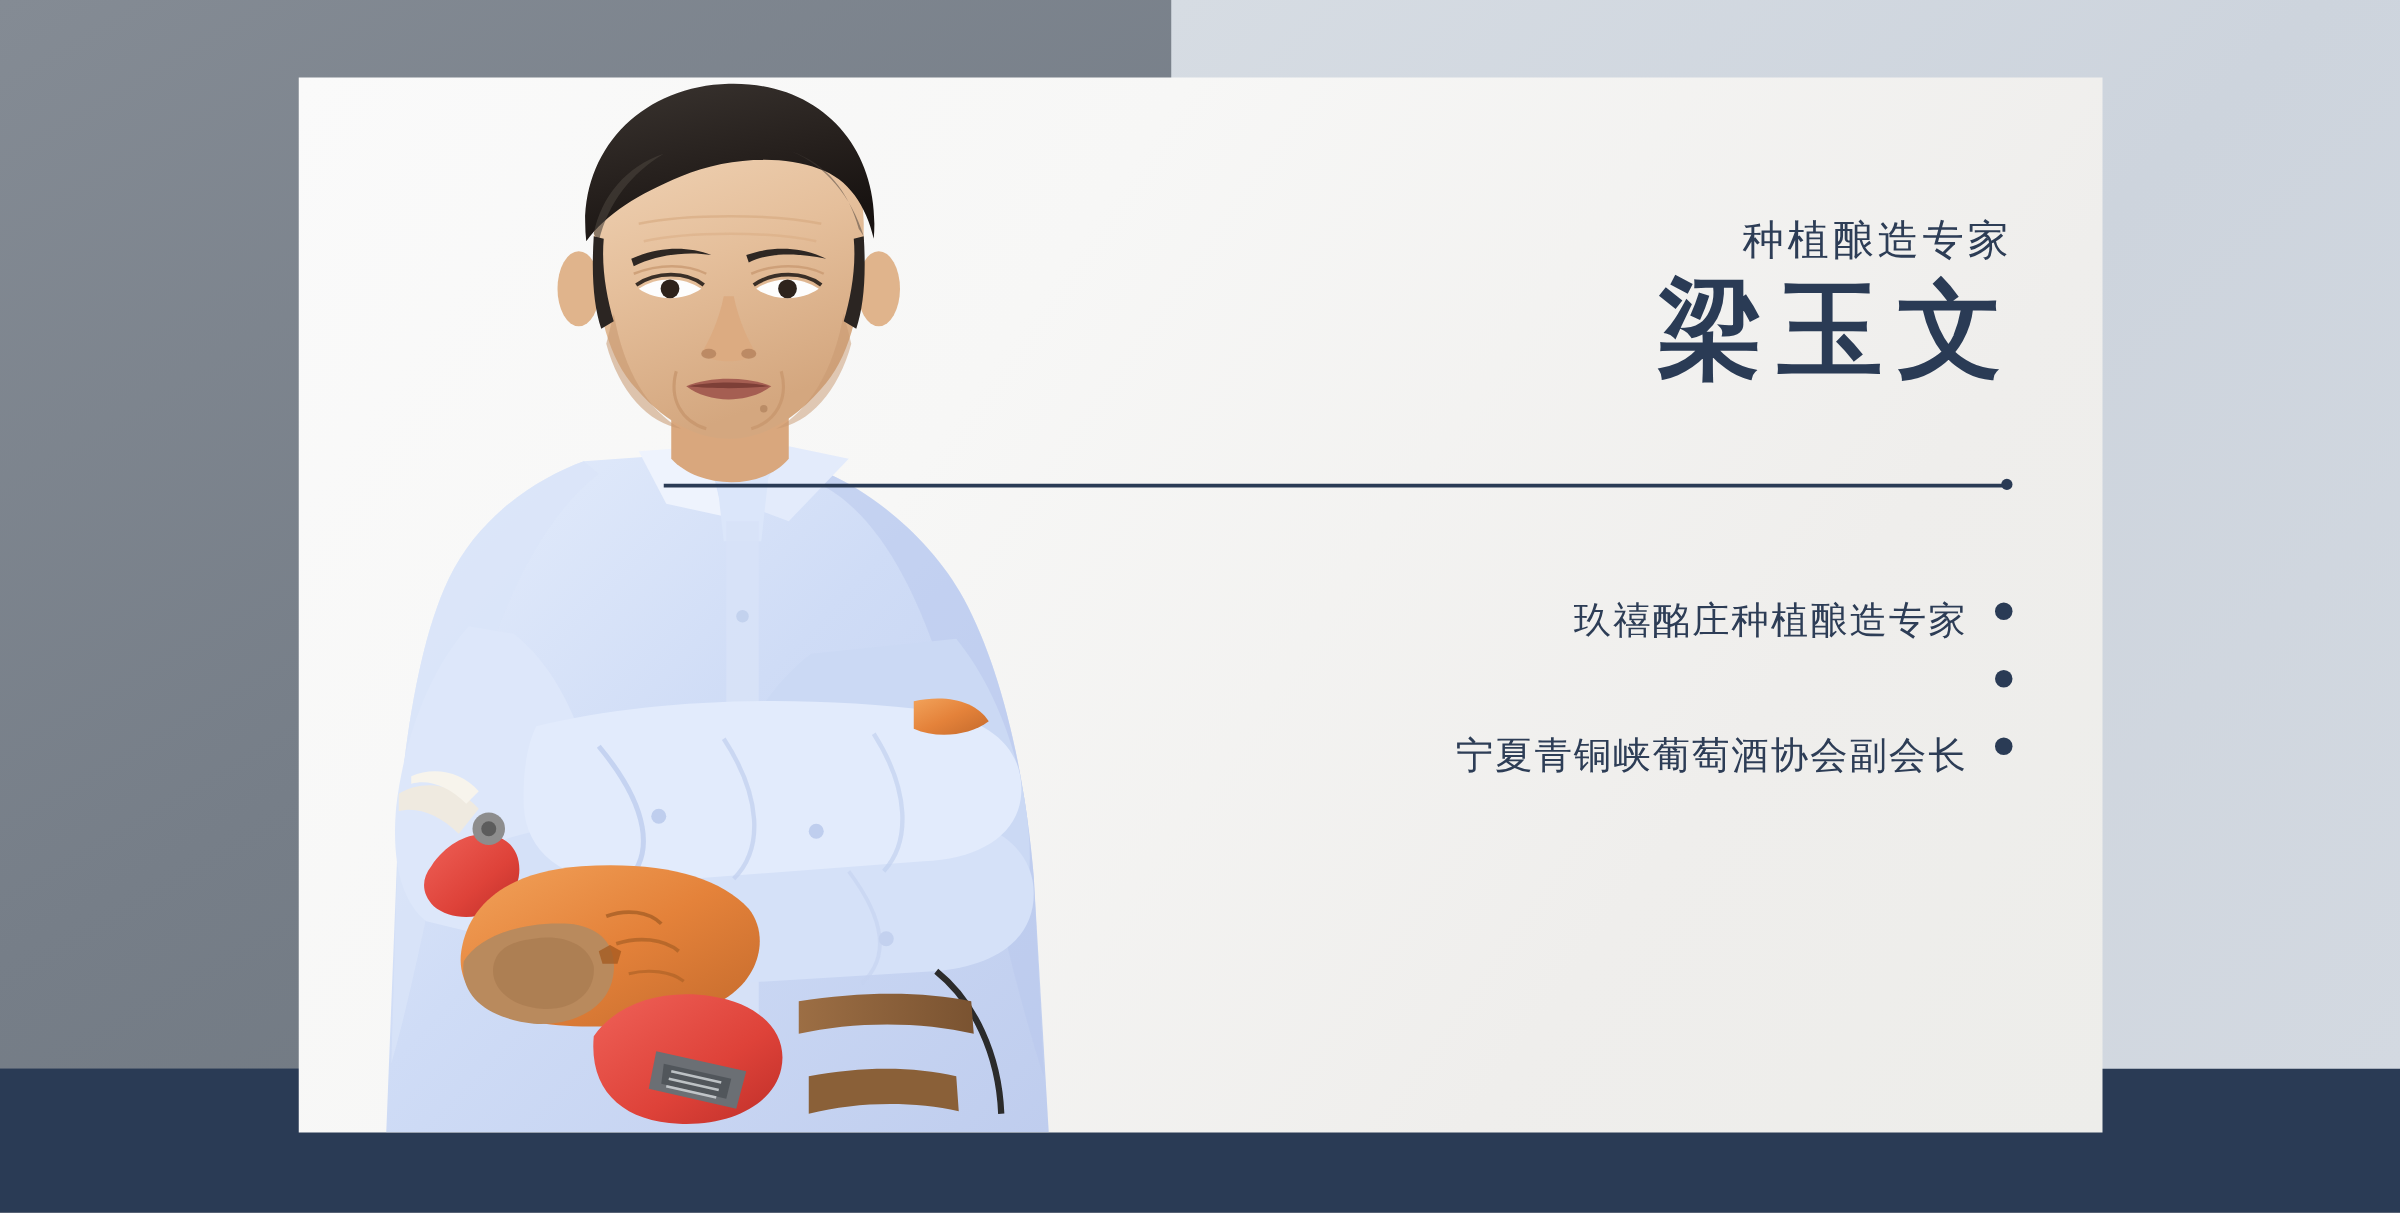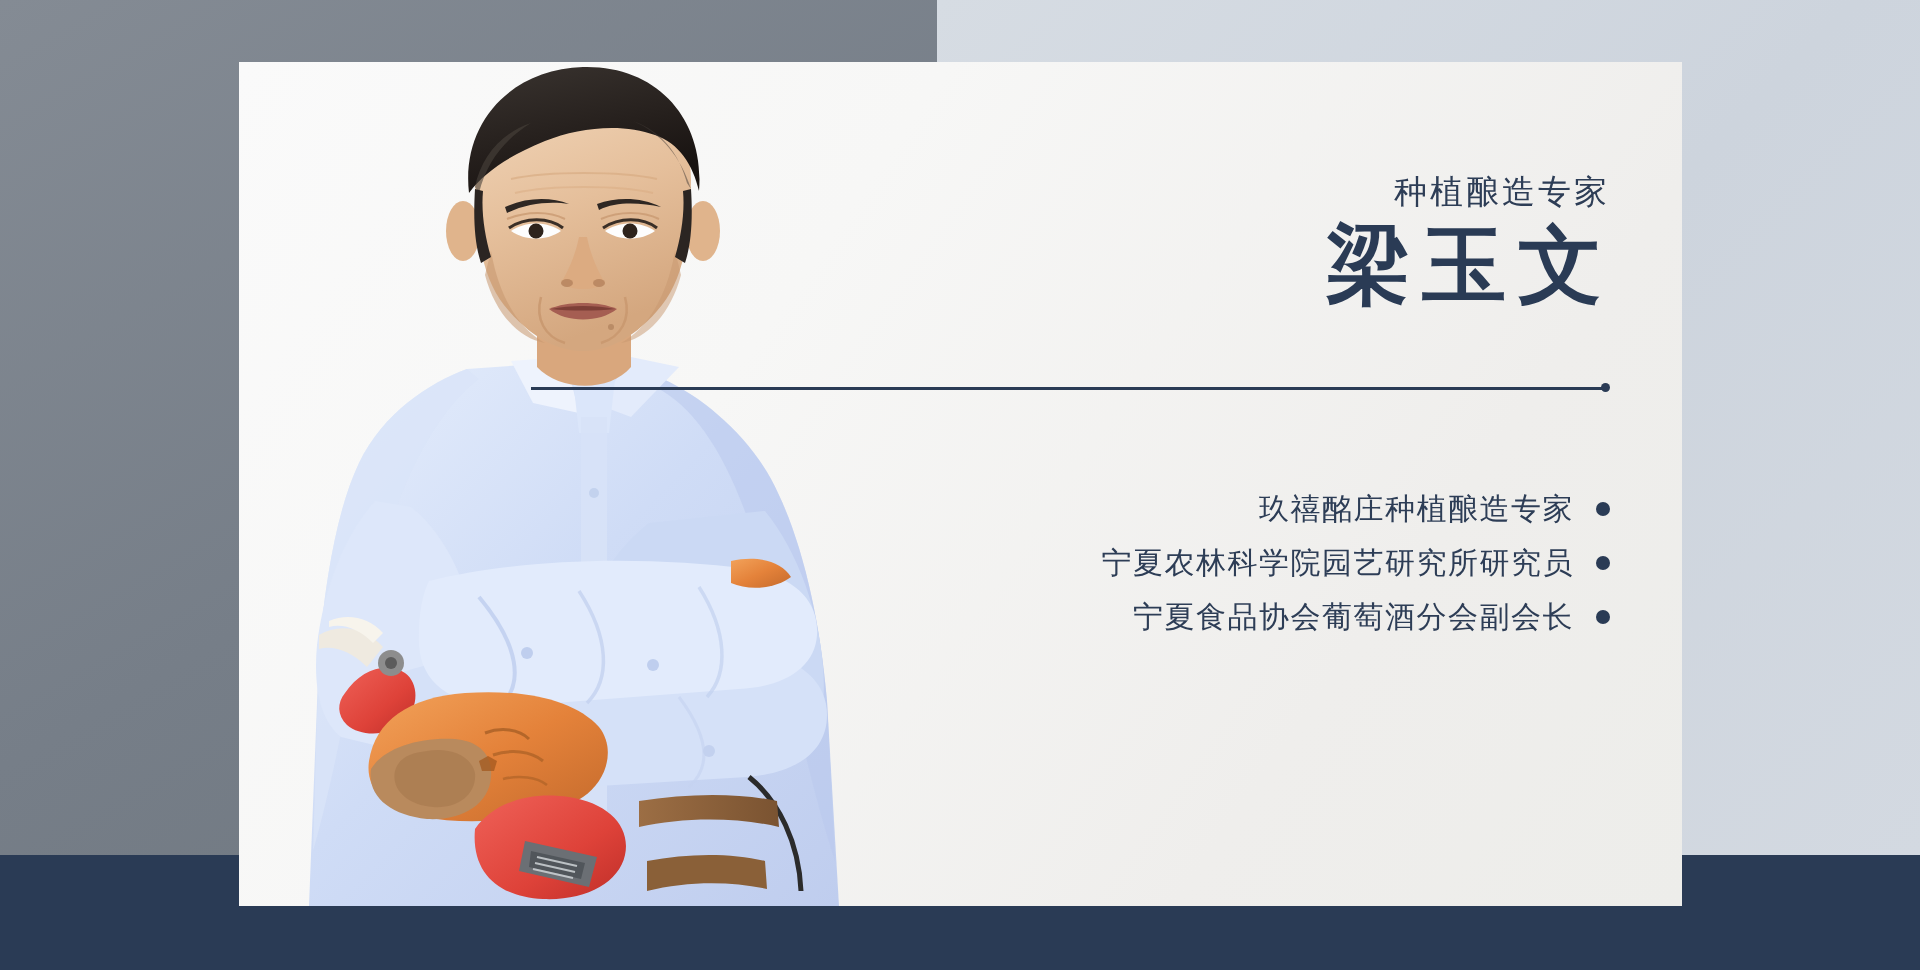--- a/index.html
+++ b/index.html
@@ -86,21 +86,21 @@
     width:9px; height:9px; border-radius:50%;
     background:#2a3b55;
   }
 
   .creds {
     position:absolute; right:0; top:420px;
     width:100%;
     list-style:none;
   }
   .cred {
-    display:flex; align-items:center; justify-content:flex-end;
+    display:flex; justify-content:flex-end;
     height:54px;
     gap:22px;
   }
   .cred-label {
     font-size:30px; line-height:1;
     letter-spacing:1.5px;
     color:#2d3d56;
     white-space:nowrap;
   }
   .cred-dot {
@@ -335,23 +335,22 @@
       <div class="rule-line"></div>
       <div class="rule-dot"></div>
     </div>
 
     <ul class="creds">
       <li class="cred">
         <span class="cred-label">玖禧酩庄种植酿造专家</span>
         <span class="cred-dot"></span>
       </li>
       <li class="cred">
-        <span class="cred-label">宁夏农林科学院园艺研究所研究员</span>
         <span class="cred-dot"></span>
       </li>
       <li class="cred">
-        <span class="cred-label">宁夏食品协会葡萄酒分会副会长</span>
+        <span class="cred-label">宁夏青铜峡葡萄酒协会副会长</span>
         <span class="cred-dot"></span>
       </li>
     </ul>
 
   </div>
 </div>
 
 </body></html>

